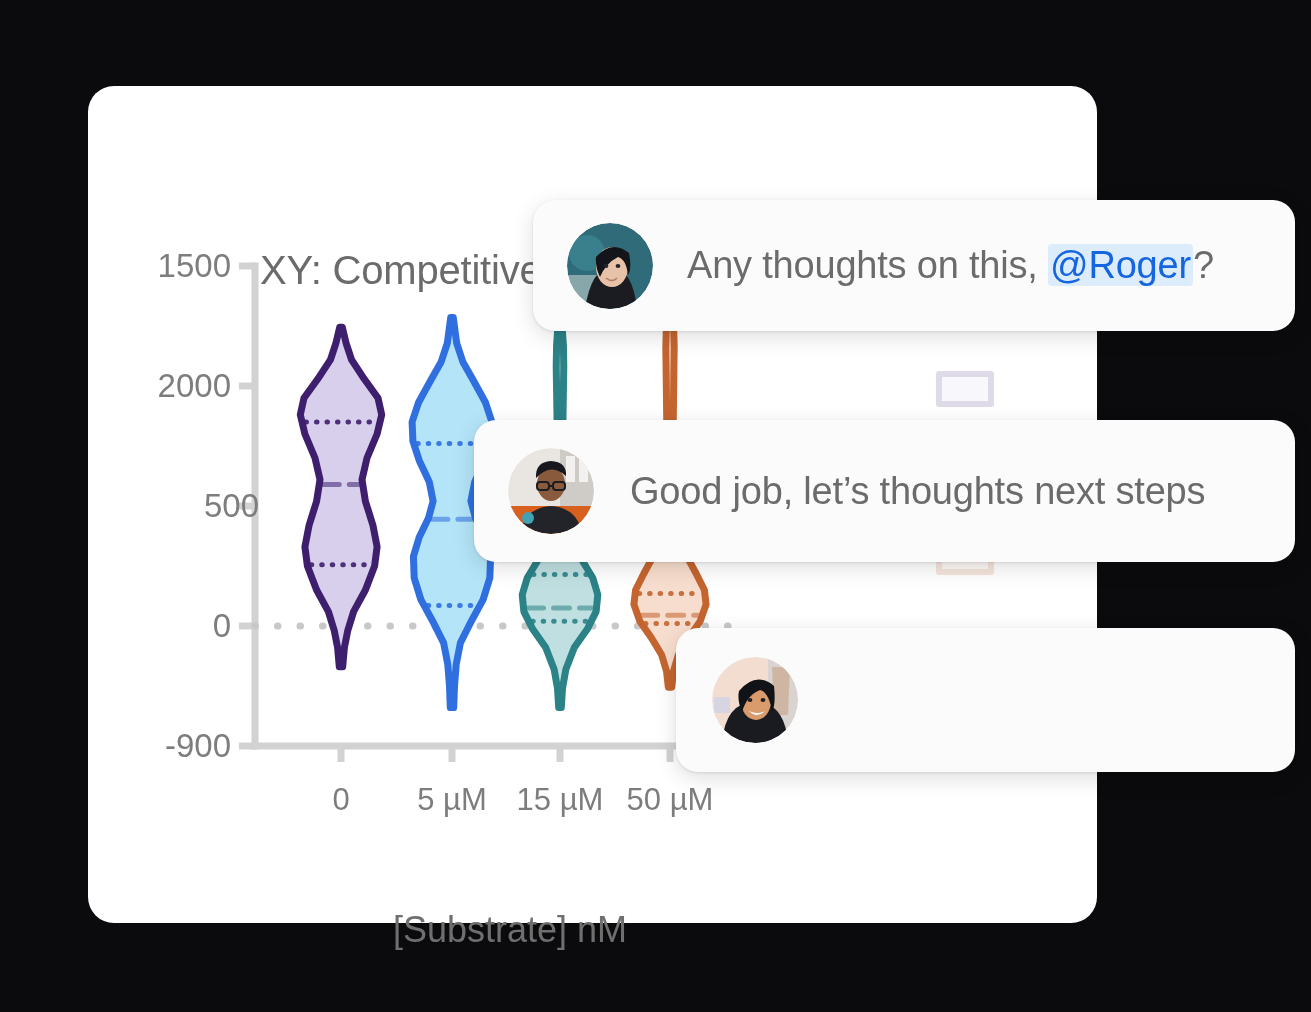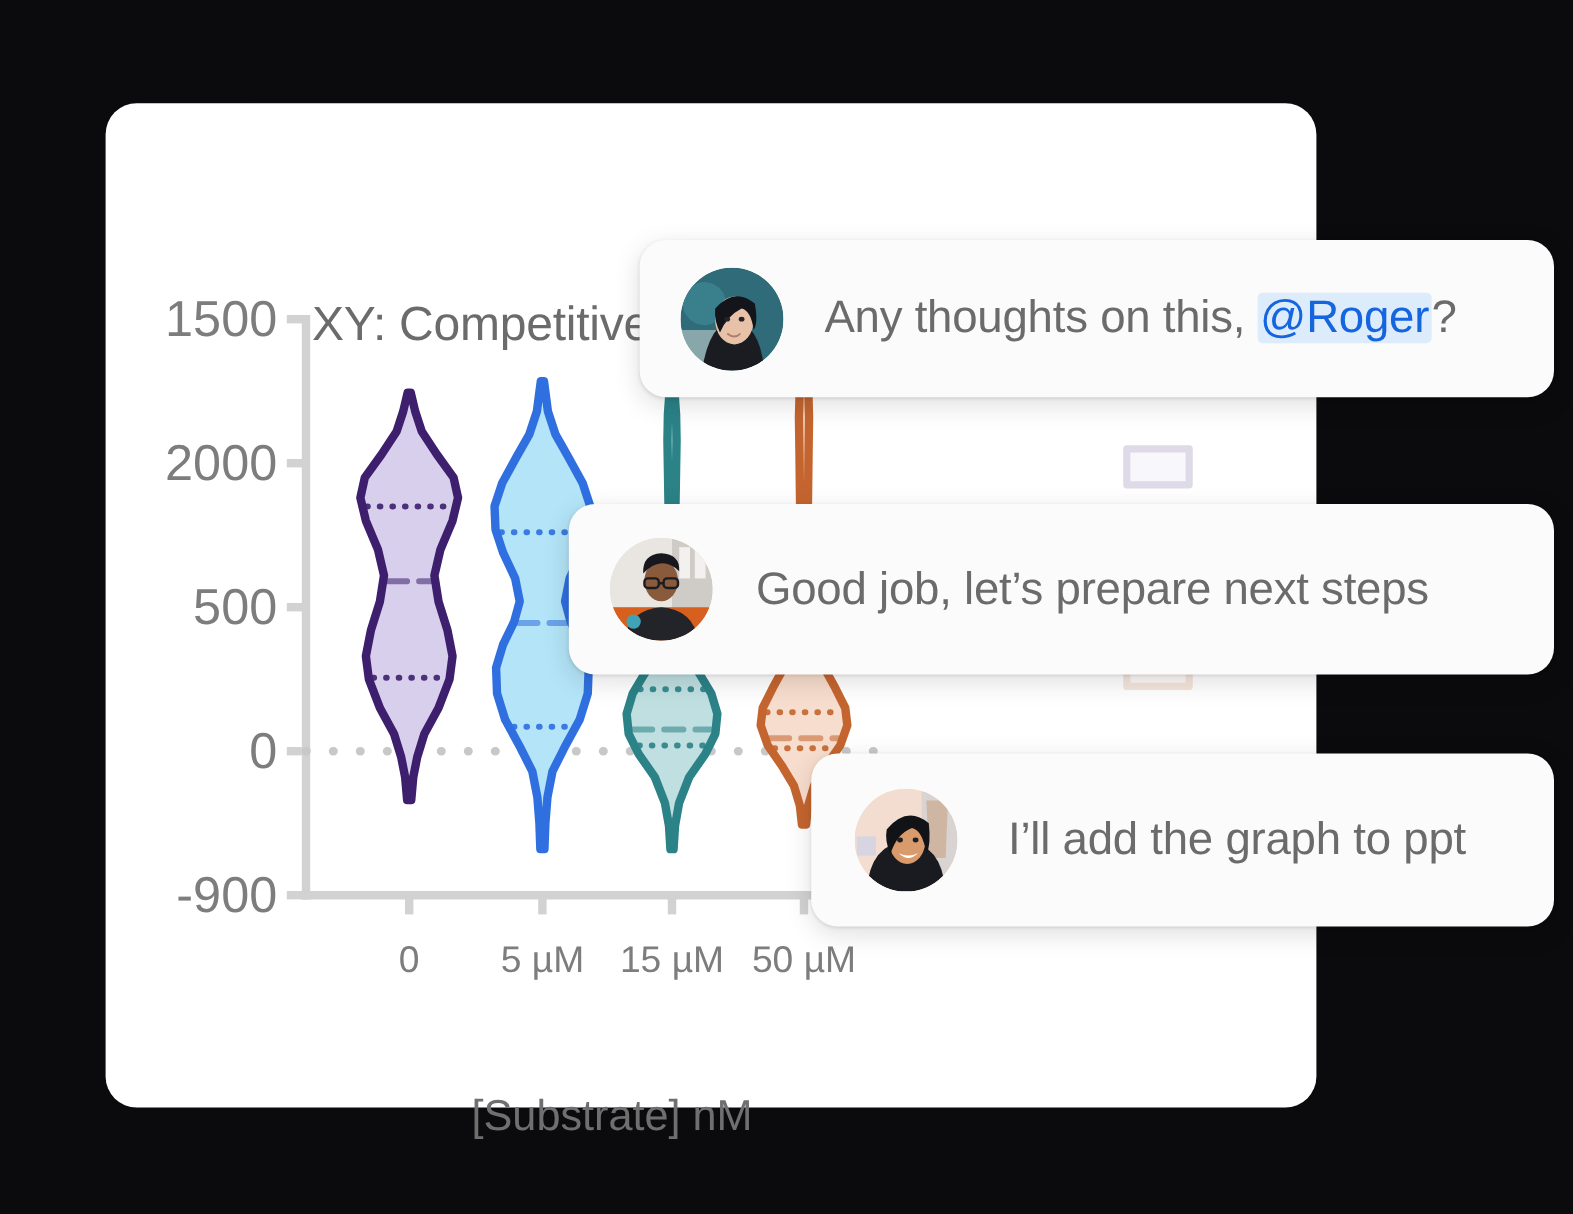--- a/index.html
+++ b/index.html
@@ -34,21 +34,21 @@
   .plot{
     position:absolute;
     left:0;top:0;width:1009px;height:837px;
     pointer-events:none;
   }
 
   .ytick-label{
     position:absolute;
     right:0;
     transform:translateY(-50%);
-    font-size:42px;
+    font-size:33px;
     color:#7d7d7d;
     white-space:nowrap;
     text-align:right;
   }
   .xtick-label{
     position:absolute;
     transform:translateX(-50%);
     font-size:31px;
     color:#7d7d7d;
     white-space:nowrap;
@@ -163,21 +163,21 @@
           <path d="M583.7 601.2 L585.4 585.6 L590.4 568.8 L600.5 552.0 L612.2 535.2 L618.1 518.4 L616.4 504.0 L608.0 487.2 L598.8 470.4 L592.1 456.0 L587.9 439.2 L585.8 420.0 L584.9 391.2 L584.9 357.6 L585.4 324.0 L585.8 290.4 L586.2 261.6 L585.4 232.8 L583.7 206.4 L580.3 206.4 L578.6 232.8 L577.8 261.6 L578.2 290.4 L578.6 324.0 L579.1 357.6 L579.1 391.2 L578.2 420.0 L576.1 439.2 L571.9 456.0 L565.2 470.4 L556.0 487.2 L547.6 504.0 L545.9 518.4 L551.8 535.2 L563.5 552.0 L573.6 568.8 L578.6 585.6 L580.3 601.2 Z" fill="#f7ddcd" stroke="#c4652f" stroke-width="7" stroke-linejoin="round"></path>
           <line x1="557.44" y1="537.6" x2="606.56" y2="537.6" stroke="#c4652f" stroke-width="5" stroke-linecap="round" opacity="0.9" stroke-dasharray="0.5 10"></line>
           <line x1="553.66" y1="529.2" x2="610.34" y2="529.2" stroke="#c4652f" stroke-width="5" stroke-linecap="round" opacity="0.55" stroke-dasharray="16 10"></line>
           <line x1="551.14" y1="507.6" x2="612.86" y2="507.6" stroke="#c4652f" stroke-width="5" stroke-linecap="round" opacity="0.9" stroke-dasharray="0.5 10"></line>
         </g>
       </svg>
 
     <div id="ytick-layer">
         <div class="ytick-label" style="top: 180px; left: 0px; width: 143px;">1500</div>
         <div class="ytick-label" style="top: 300px; left: 0px; width: 143px;">2000</div>
-        <div class="ytick-label" style="top: 420px; left: 0px; width: 143px;">500</div>
+        <div class="ytick-label" style="top: 420px; left: 0px; width: 143px; padding-left: 28px;">500</div>
         <div class="ytick-label" style="top: 540px; left: 0px; width: 143px;">0</div>
         <div class="ytick-label" style="top: 660px; left: 0px; width: 143px;">-900</div>
       </div>
     <div id="xtick-layer">
         <div class="xtick-label" style="left: 253px; top: 696px;">0</div>
         <div class="xtick-label" style="left: 364px; top: 696px;">5 µM</div>
         <div class="xtick-label" style="left: 472px; top: 696px;">15 µM</div>
         <div class="xtick-label" style="left: 582px; top: 696px;">50 µM</div>
       </div>
 
@@ -247,21 +247,21 @@
           <ellipse cx="43" cy="36" rx="14" ry="17" fill="#8a5a3c"></ellipse>
           <path d="M28 30 q15 -16 30 -2 q1 -14 -15 -15 q-16 1 -15 17z" fill="#17181d"></path>
           <rect x="29" y="34" width="12" height="8" rx="3" fill="none" stroke="#1c1d22" stroke-width="2"></rect>
           <rect x="45" y="34" width="12" height="8" rx="3" fill="none" stroke="#1c1d22" stroke-width="2"></rect>
           <line x1="41" y1="38" x2="45" y2="38" stroke="#1c1d22" stroke-width="2"></line>
           <circle cx="20" cy="70" r="6" fill="#3fa3b5"></circle>
         </g>
       </svg>
     </div>
     <div class="comment-text">
-      <span>Good job, let’s prepare next steps</span>
+      <span>Good job, let’s thoughts next steps</span>
     </div>
   </div>
 
   <div class="comment-card" id="card3">
     <div class="avatar">
       <svg viewBox="0 0 86 86" width="86" height="86">
         <defs>
             <clipPath id="c3">
               <circle cx="43" cy="43" r="43"></circle>
             </clipPath>
@@ -273,18 +273,15 @@
           <rect x="2" y="40" width="16" height="16" fill="#cfd3e6" opacity="0.8"></rect>
           <path d="M10 86 q3 -40 33 -42 q30 2 33 42 z" fill="#1a1b20"></path>
           <ellipse cx="44" cy="44" rx="15" ry="19" fill="#d99a6c"></ellipse>
           <path d="M27 34 q17 -20 35 -5 q2 18 -2 26 q-3 -20 -12 -22 q-13 5 -18 22 q-5 -12 -3 -21z" fill="#121317"></path>
           <ellipse cx="38" cy="43" rx="2.4" ry="2" fill="#1d1e24"></ellipse>
           <ellipse cx="51" cy="43" rx="2.4" ry="2" fill="#1d1e24"></ellipse>
           <path d="M37 54 q8 8 16 0 q-8 4 -16 0z" fill="#ffffff"></path>
         </g>
       </svg>
     </div>
-    <div class="comment-text">
-      <span>I’ll add the graph to ppt</span>
-    </div>
   </div>
 
 </div>
 
 </body></html>

